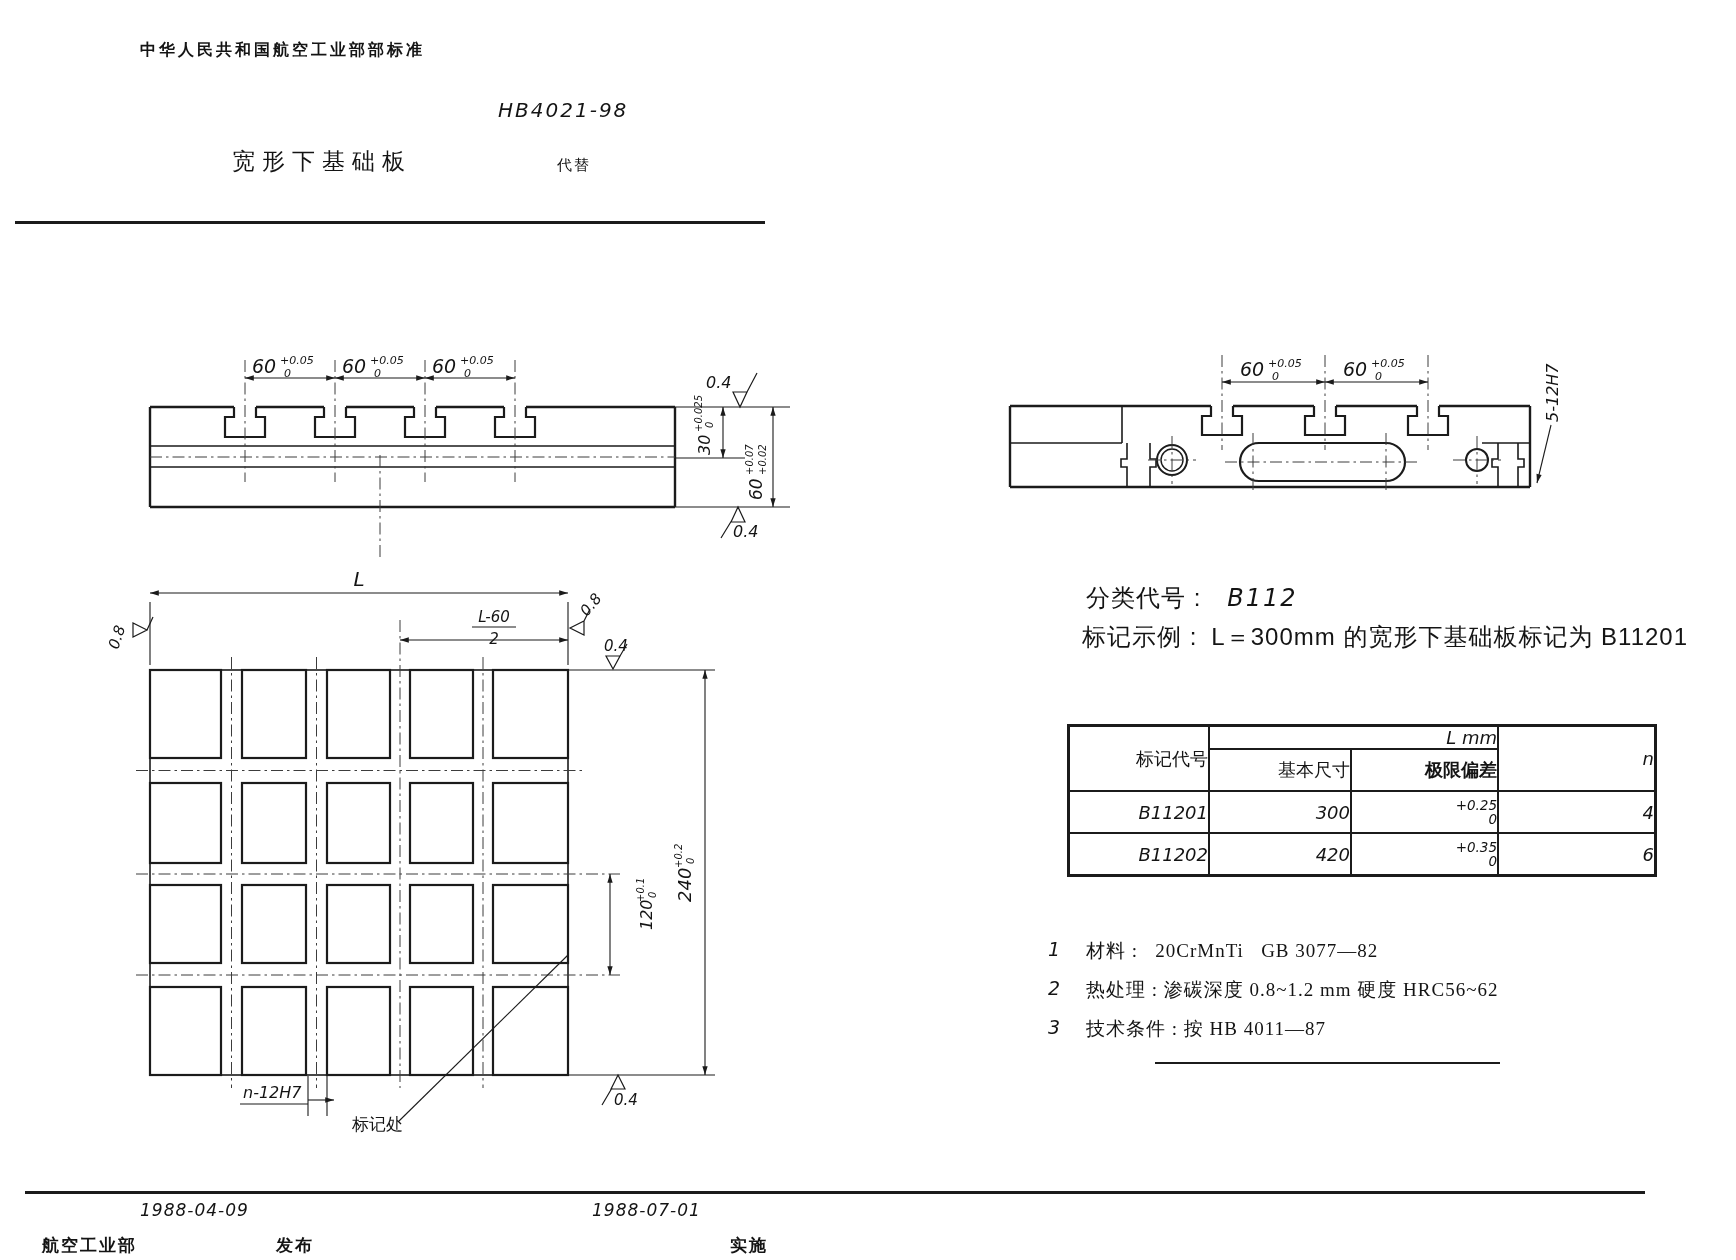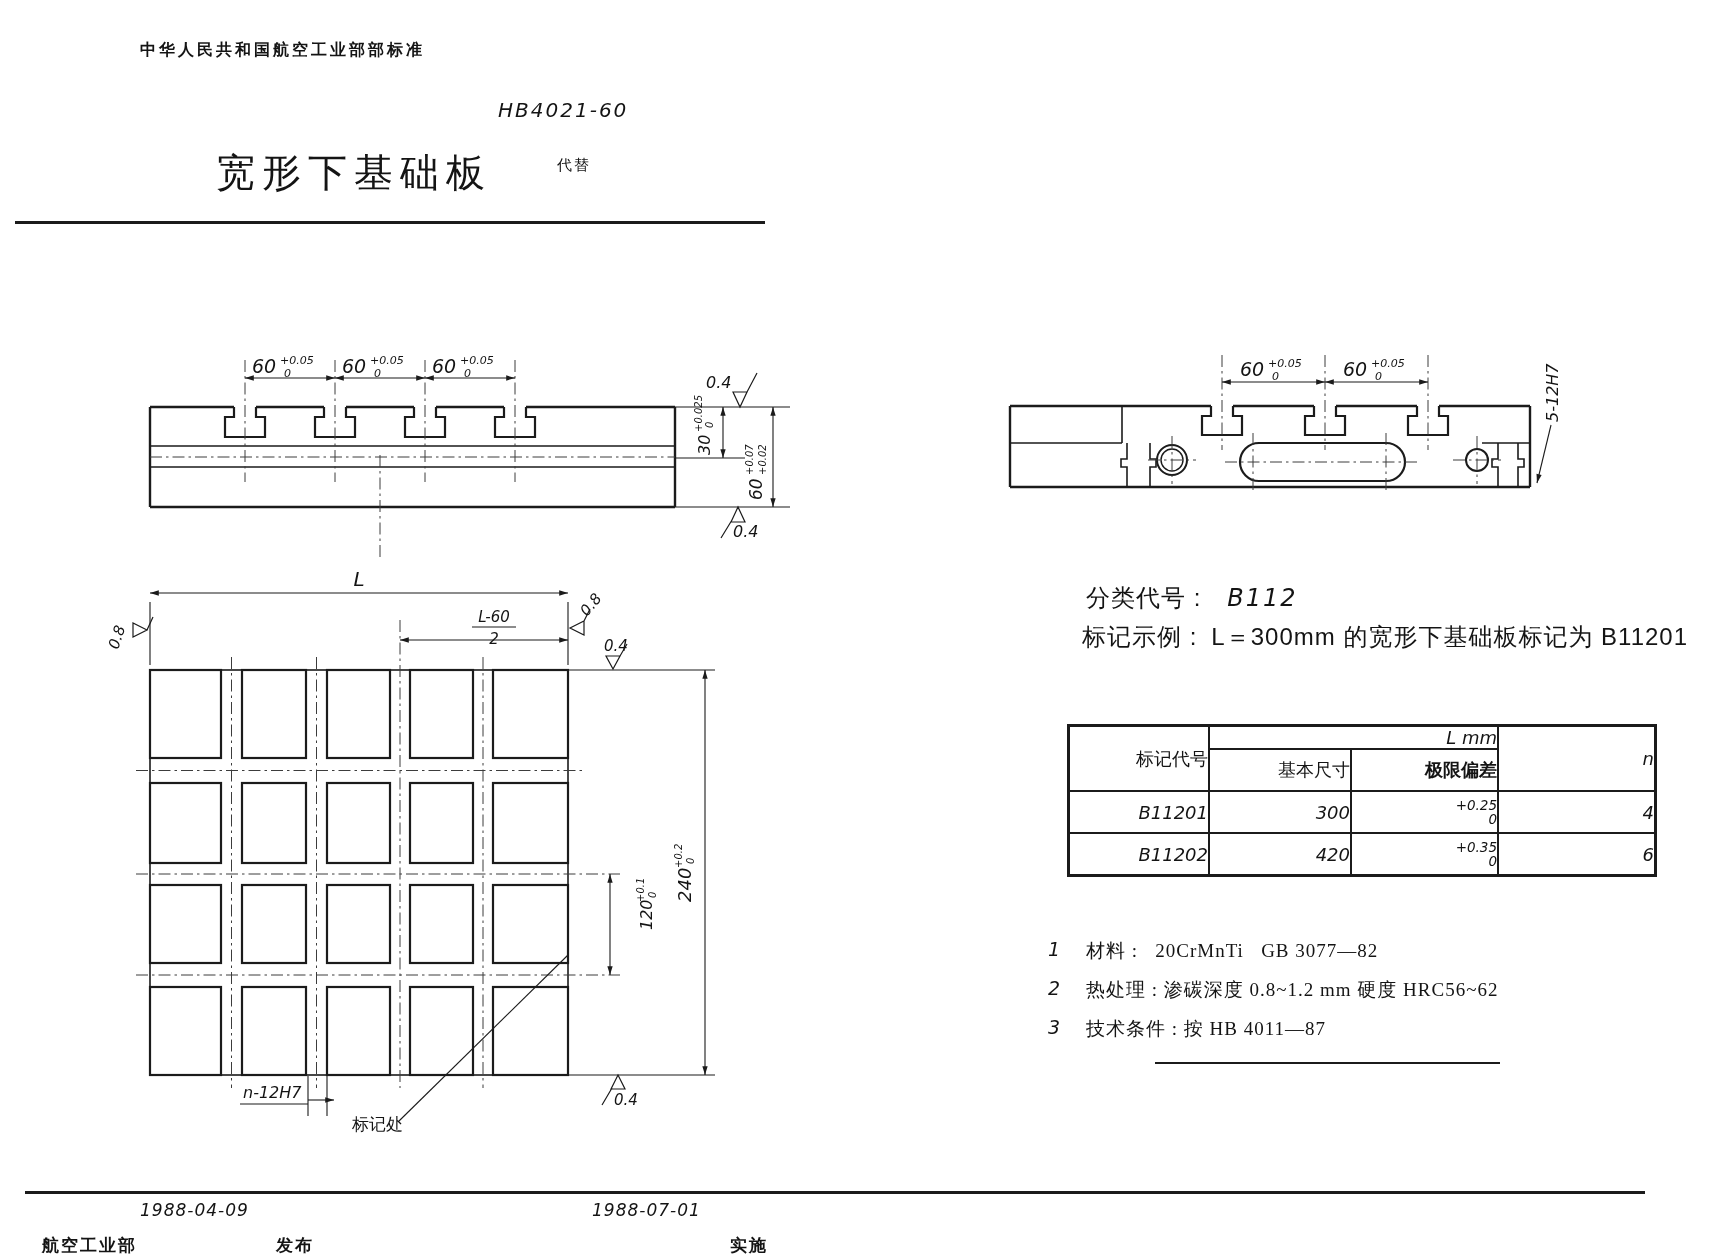--- a/index.html
+++ b/index.html
@@ -1,21 +1,21 @@
 <!DOCTYPE html>
 <html><head>
 <meta charset="utf-8">
 <style>
   html,body{margin:0;padding:0;background:#e8e8e8;}
   .page{position:relative;width:1736px;height:1260px;background:#ffffff;overflow:hidden;
         font-family:"Liberation Sans",sans-serif;color:#141414;}
   .abs{position:absolute;}
   .hd-org{left:140px;top:40px;font-size:16px;font-weight:bold;letter-spacing:3px;}
   .hd-code{left:498px;top:98px;font-size:20px;font-style:italic;letter-spacing:2px;font-family:"DejaVu Sans",sans-serif;}
-  .hd-title{left:216px;top:146px;font-size:39px;letter-spacing:7px;}
+  .hd-title{left:232px;top:146px;font-size:23px;letter-spacing:7px;}
   .hd-repl{left:557px;top:156px;font-size:15px;letter-spacing:2px;}
   .rule{background:#1b1b1b;}
   .cls-line{font-size:24px;letter-spacing:1px;}
   .cls-val{font-style:italic;font-family:"DejaVu Sans",sans-serif;margin-left:26px;letter-spacing:2px;}
   .ex-val{margin-left:14px;letter-spacing:1px;}
   
   .tbl{position:absolute;left:1067px;top:724px;border-collapse:collapse;table-layout:fixed;}
   .tbl td{border:2px solid #1b1b1b;text-align:right;vertical-align:middle;font-size:18px;padding:0;}
   .tbl{border:3px solid #1b1b1b;}
   .it{font-style:italic;font-family:"DejaVu Sans",sans-serif;}
@@ -37,21 +37,21 @@
   .cl{stroke:#3c3c3c;stroke-width:1px;stroke-dasharray:12 4 2.5 4;fill:none;}
   .dln{stroke:#1b1b1b;stroke-width:1.1px;fill:none;}
   .t-it{font-style:italic;}
 </style>
 </head>
 <body>
 
 <div class="page">
 
   <div class="abs hd-org">中华人民共和国航空工业部部标准</div>
-  <div class="abs hd-code">HB4021-60</div>
+  <div class="abs hd-code">HB4021-98</div>
   <div class="abs hd-title">宽形下基础板</div>
   <div class="abs hd-repl">代替</div>
   <div class="abs rule" style="left:15px;top:221px;width:750px;height:2.5px;"></div>
 
   <svg class="abs" style="left:100px;top:320px;" width="700" height="240" viewBox="0 0 700 240">
     <defs>
       <marker id="a1" viewBox="0 0 10 10" refX="10" refY="5" markerWidth="10" markerHeight="8" orient="auto-start-reverse">
         <path d="M0,2 L10,5 L0,8 z" fill="#1b1b1b"></path>
       </marker>
     </defs>

